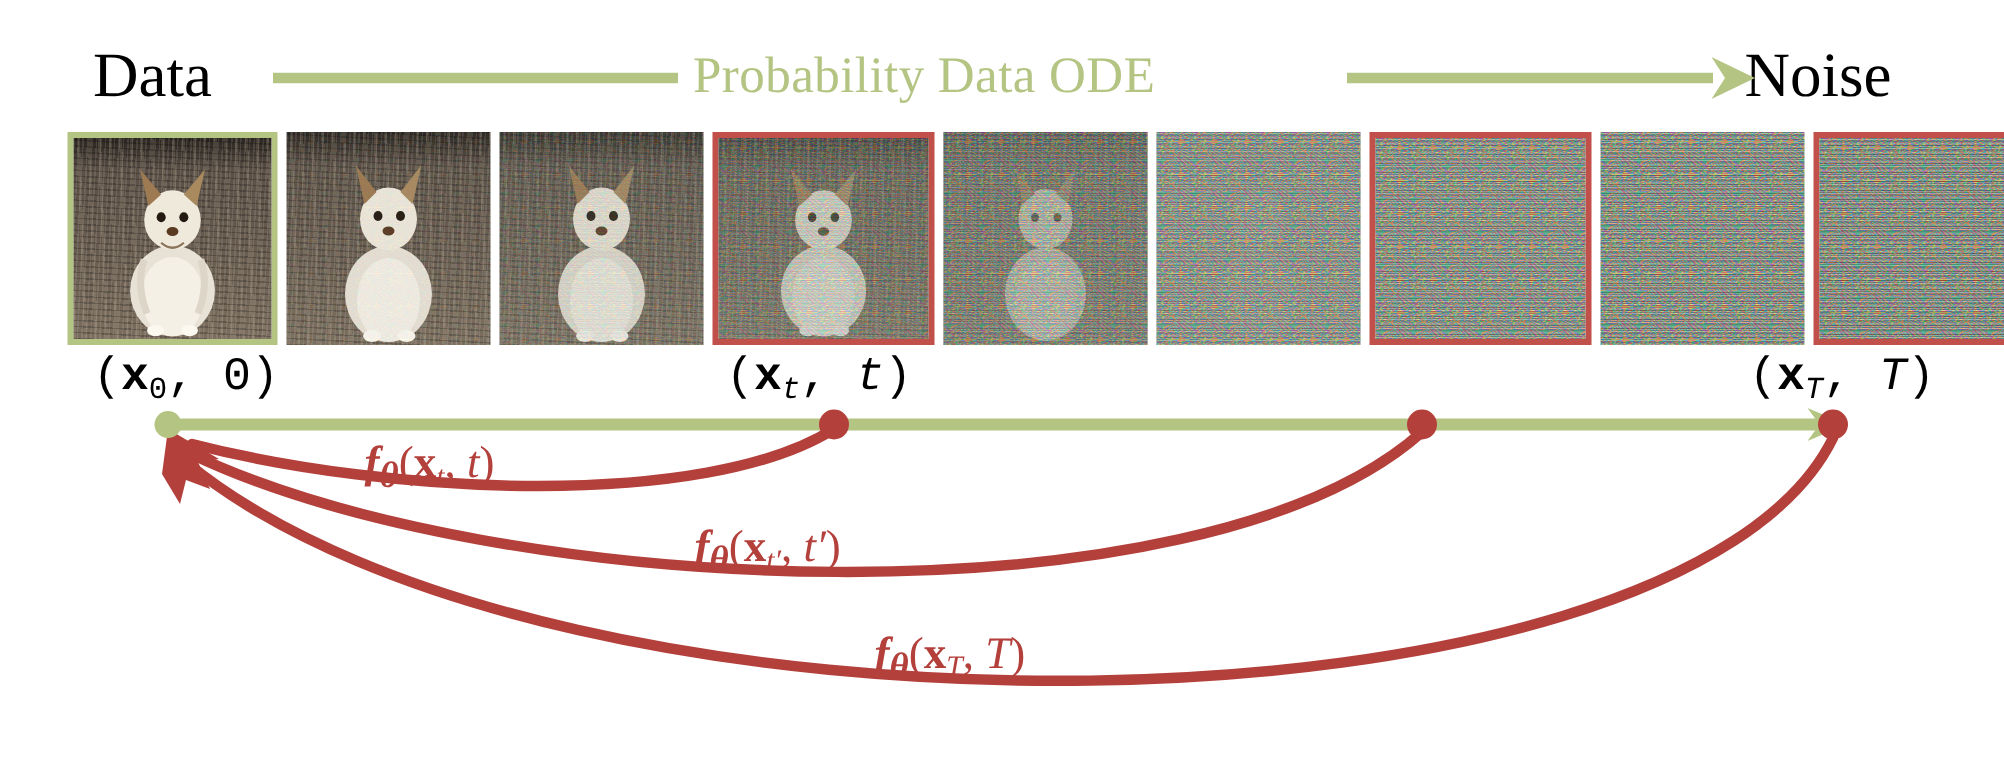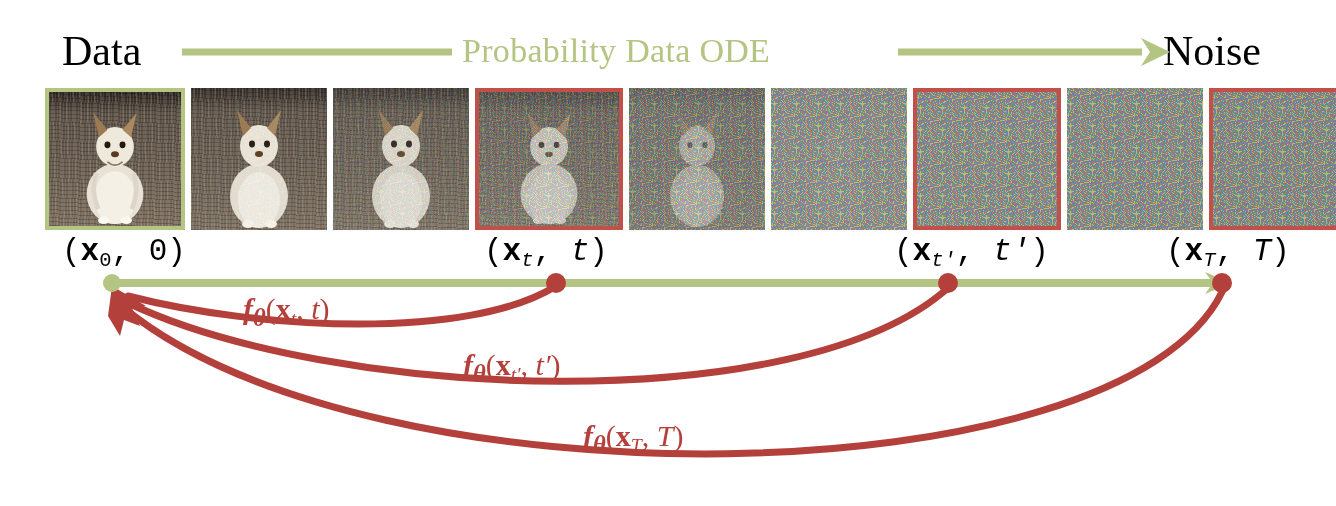--- a/index.html
+++ b/index.html
@@ -297,23 +297,20 @@
   </div>
 
   <div class="coord" style="left:62px; top:236px;">
     <span class="paren">(</span><span class="mb">x</span><span class="sub-up">0</span><span>,&nbsp;</span><span>0</span><span class="paren">)</span>
   </div>
 
   <div class="coord" style="left:484px; top:236px;">
     <span class="paren">(</span><span class="mb">x</span><span class="sub">t</span><span>,&nbsp;</span><span class="mi">t</span><span class="paren">)</span>
   </div>
 
-  <div class="coord" style="left:894px; top:236px;">
-    <span class="paren">(</span><span class="mb">x</span><span class="sub">t′</span><span>,&nbsp;</span><span class="mi">t′</span><span class="paren">)</span>
-  </div>
 
   <div class="coord" style="left:1166px; top:236px;">
     <span class="paren">(</span><span class="mb">x</span><span class="sub">T</span><span>,&nbsp;</span><span class="mi">T</span><span class="paren">)</span>
   </div>
 
   <div class="fl" style="left:243px; top:294px;">
     <span class="fsym">f</span><span class="th">θ</span><span class="paren">(</span><span class="xb">x</span><span class="isub">t</span><span class="paren">,&nbsp;</span><span class="ivar">t</span><span class="paren">)</span>
   </div>
 
   <div class="fl" style="left:583px; top:421px;">

